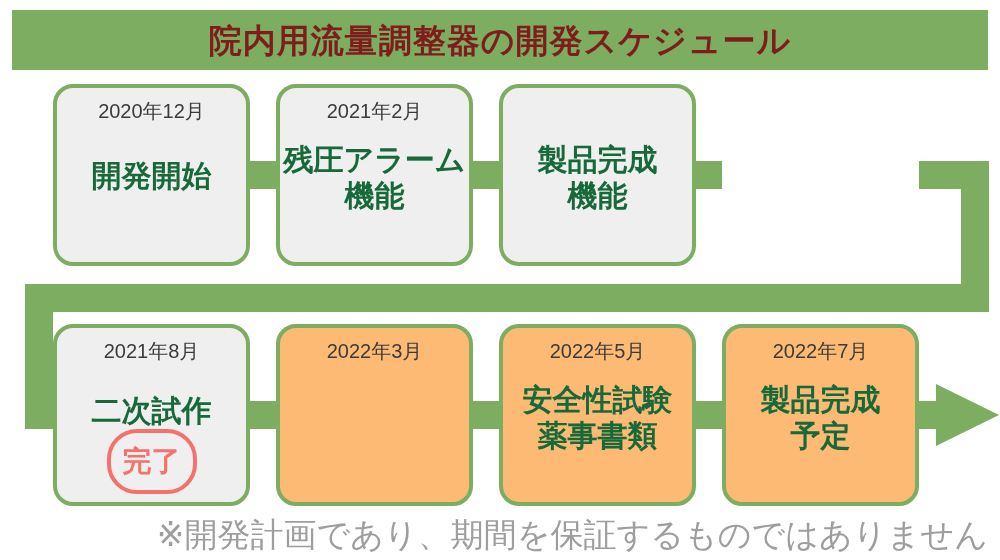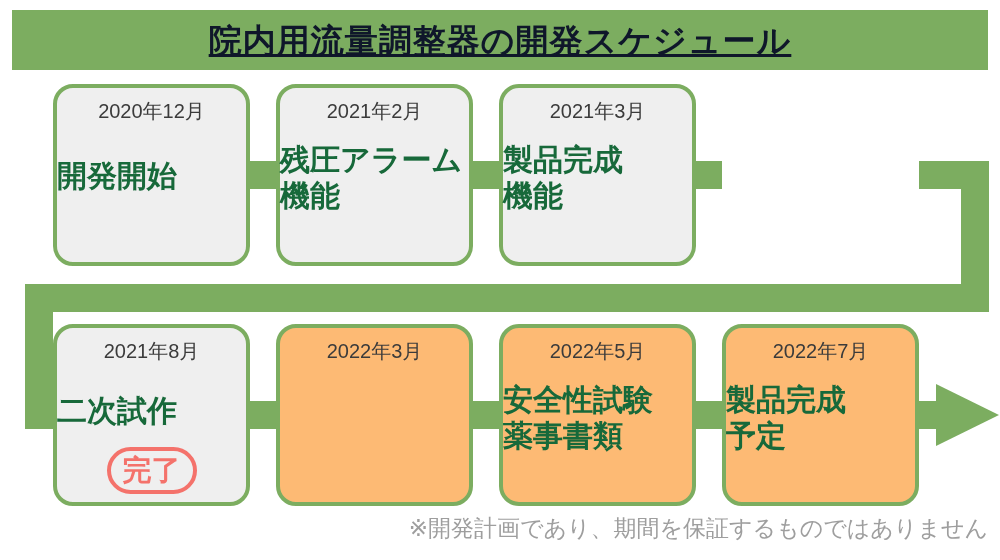--- a/index.html
+++ b/index.html
@@ -5,50 +5,50 @@
   html,body{margin:0;padding:0;background:#ffffff;}
   body{font-family:"Liberation Sans","DejaVu Sans",sans-serif;}
   .canvas{position:relative;width:1000px;height:560px;background:#ffffff;overflow:hidden;}
 
   
   .title-bar{
     position:absolute;left:12px;top:10px;width:976px;height:60px;
     background:#7CAD60;display:flex;align-items:center;justify-content:center;
   }
   .title-bar h1{
-    margin:0;color:#0f172a;font-size:33px;font-weight:bold;letter-spacing:1px;line-height:1;text-decoration:underline;
+    margin:0;color:#7f1d1d;font-size:33px;font-weight:bold;letter-spacing:1px;line-height:1;
   }
 
   
   .flow-svg{position:absolute;left:0;top:0;width:1000px;height:560px;pointer-events:none;}
 
   
   .card{
     position:absolute;width:197px;height:182px;box-sizing:border-box;
     background:#fdba74;border:4px solid #7CAD60;border-radius:20px;
   }
   .card.done{background:#EFEFEF;}
   .card .date{
     margin-top:12px;text-align:center;font-size:20px;color:#3B3B3B;line-height:1.1;
   }
   .card .label{
     position:absolute;left:0;right:0;top:50%;transform:translateY(-46%);
-    text-align:left;font-size:30px;font-weight:bold;color:#17693A;
+    text-align:center;font-size:30px;font-weight:bold;color:#17693A;
     line-height:1.2;white-space:pre-line;
   }
   .badge{
     position:absolute;left:50%;bottom:8px;transform:translateX(-50%);
     border:4px solid #F4726B;border-radius:30px;color:#F4726B;
-    font-size:29px;font-weight:bold;line-height:1.15;padding:3px 12px;white-space:nowrap;
+    font-size:29px;font-weight:bold;line-height:1.15;padding:12px 12px;white-space:nowrap;
   }
 
   
   .note{
     position:absolute;right:12px;top:515px;
-    font-size:23px;color:#9E9E9E;line-height:1.2;
+    font-size:33px;color:#9E9E9E;line-height:1.2;
   }
 </style>
 </head>
 <body>
 
 <div class="canvas">
 
   <div class="title-bar">
     <h1>院内用流量調整器の開発スケジュール</h1>
   </div>
@@ -64,21 +64,20 @@
   <div class="card done" style="left:53px;top:84px">
     <div class="date">2020年12月</div>
     <div class="label">開発開始</div>
   </div>
   <div class="card done" style="left:276px;top:84px">
     <div class="date">2021年2月</div>
     <div class="label">残圧アラーム
 機能</div>
   </div>
   <div class="card done" style="left:499px;top:84px">
-    <div class="date">2021年3月</div>
     <div class="label">製品完成
 機能</div>
   </div>
 
   <div class="card done" style="left:53px;top:324px">
     <div class="date">2021年8月</div>
     <div class="label" style="transform:translateY(-62%)">二次試作</div>
     <div class="badge">完了</div>
   </div>
   <div class="card" style="left:276px;top:324px">

